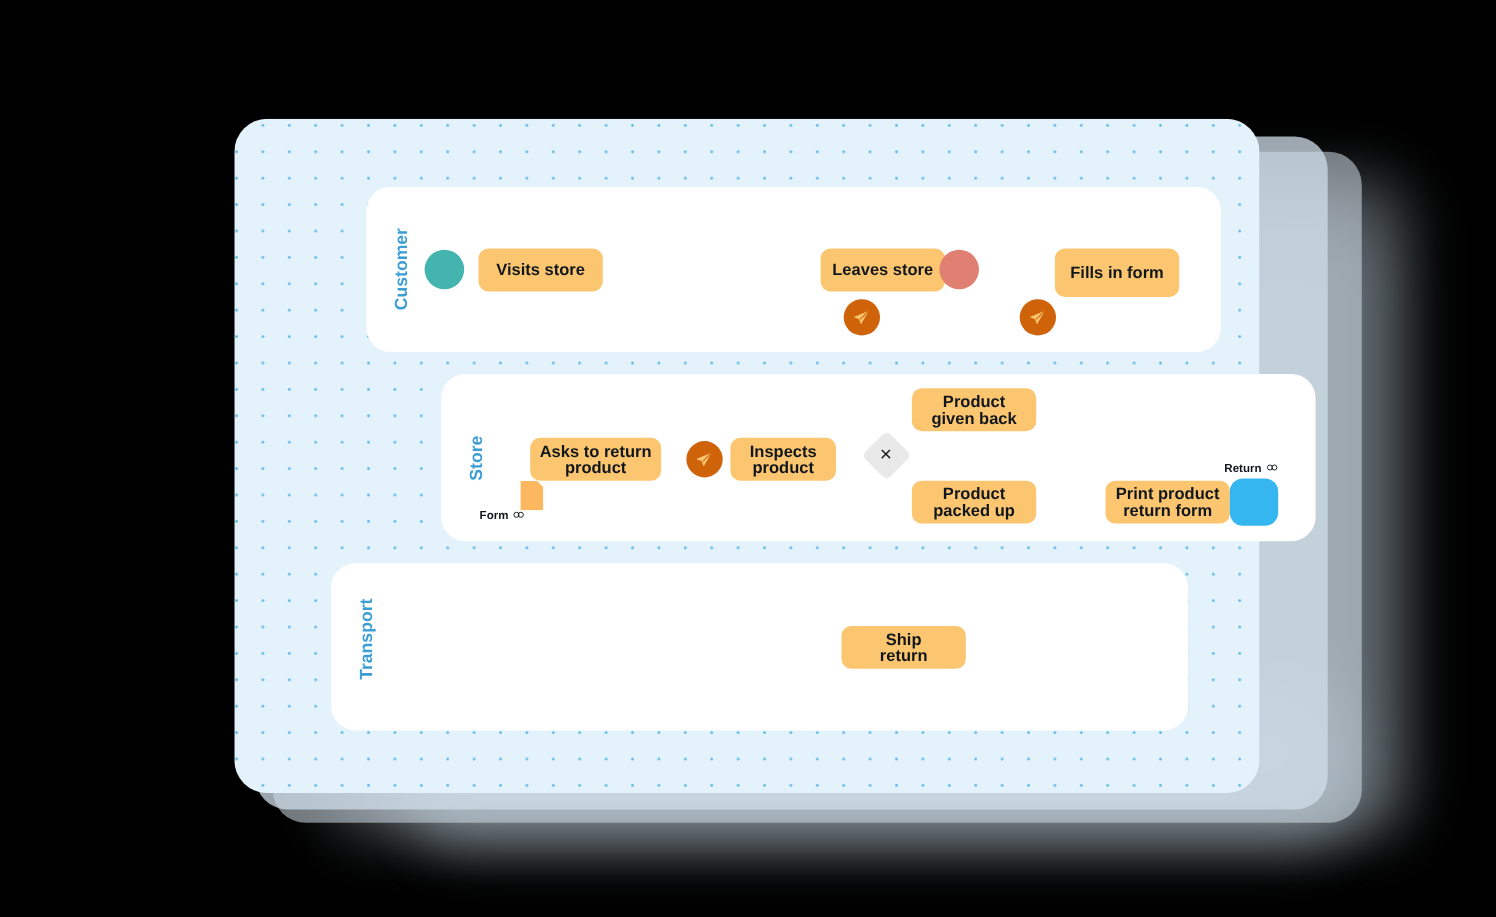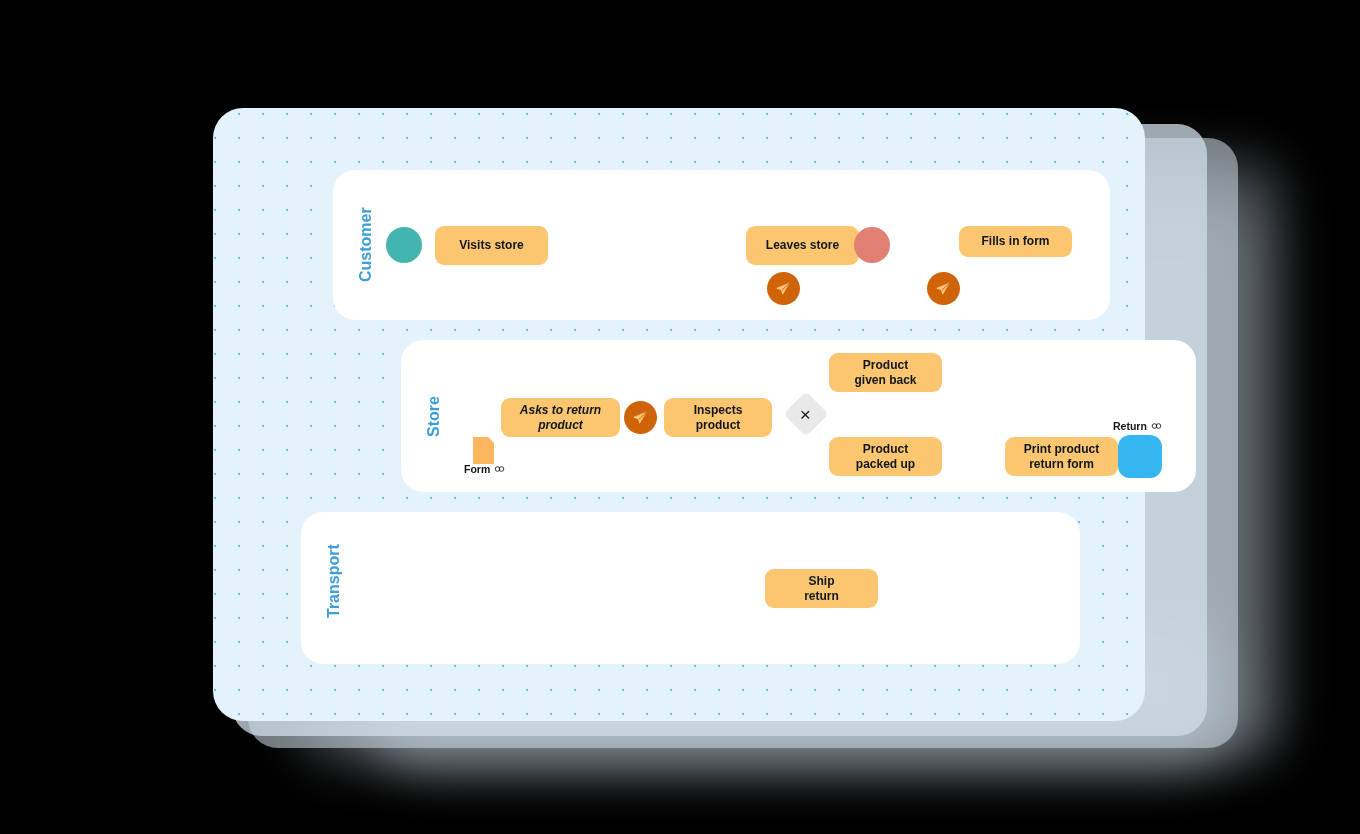--- a/index.html
+++ b/index.html
@@ -68,21 +68,21 @@
   }
   .ll-customer{left:357px;top:282px;}
   .ll-store{left:425px;top:437px;}
   .ll-transport{left:325px;top:618px;}
 
   
   .node{position:absolute;}
 
   .task{
     background:#fcc670;border-radius:9px;
-    color:#10161c;font-size:12px;font-weight:600;
+    color:#10161c;font-size:15px;font-weight:600;
     display:flex;align-items:center;justify-content:center;
     text-align:center;line-height:15px;
     padding:0 1px;box-sizing:border-box;
   }
 
   .event{border-radius:50%;}
   .event-start{background:#43b5ae;}
   .event-end{background:#e08073;}
 
   .msg-badge{
@@ -138,21 +138,21 @@
 <div class="lane-label ll-customer">Customer</div>
 
 <div class="node event event-start" style="left:386px;top:227px;width:36px;height:36px;"></div>
 
 <div class="node task" style="left:435px;top:226px;width:113px;height:39px;">Visits store</div>
 
 <div class="node task" style="left:727px;top:226px;width:113px;height:39px;margin-left:19px;">Leaves store</div>
 
 <div class="node event event-end" style="left:854px;top:227px;width:36px;height:36px;"></div>
 
-<div class="node task" style="left:959px;top:226px;width:113px;height:31px;">Fills in form</div>
+<div class="node task" style="left:959px;top:226px;width:113px;height:44px;">Fills in form</div>
 
 <div class="node msg-badge" style="left:767px;top:272px;width:33px;height:33px;">
   <span>
     <svg width="17" height="17" viewBox="0 0 24 24" aria-hidden="true">
       <path d="M21 3.5 2.8 11.1c-.7.3-.7 1.3.1 1.5l5.6 1.6 1.6 5.6c.2.8 1.2.8 1.5.1L21 3.5z" fill="#fcc670"></path>
       <path d="M21 3.5 9.9 14.6" stroke="#cf6309" stroke-width="1.4" fill="none"></path>
     </svg>
   </span>
 </div>
 
@@ -161,35 +161,35 @@
     <svg width="17" height="17" viewBox="0 0 24 24" aria-hidden="true">
       <path d="M21 3.5 2.8 11.1c-.7.3-.7 1.3.1 1.5l5.6 1.6 1.6 5.6c.2.8 1.2.8 1.5.1L21 3.5z" fill="#fcc670"></path>
       <path d="M21 3.5 9.9 14.6" stroke="#cf6309" stroke-width="1.4" fill="none"></path>
     </svg>
   </span>
 </div>
 
 <div class="lane lane-store"></div>
 <div class="lane-label ll-store">Store</div>
 
-<div class="node task" style="left:501px;top:398px;width:119px;height:39px;flex-direction:column;font-style:italic;">
+<div class="node task" style="left:482px;top:398px;width:119px;height:39px;flex-direction:column;">
   <span>Asks to return</span>
   <span>product</span>
 </div>
 
 <div class="node msg-badge" style="left:624px;top:401px;width:33px;height:33px;">
   <span>
     <svg width="17" height="17" viewBox="0 0 24 24" aria-hidden="true">
       <path d="M21 3.5 2.8 11.1c-.7.3-.7 1.3.1 1.5l5.6 1.6 1.6 5.6c.2.8 1.2.8 1.5.1L21 3.5z" fill="#fcc670"></path>
       <path d="M21 3.5 9.9 14.6" stroke="#cf6309" stroke-width="1.4" fill="none"></path>
     </svg>
   </span>
 </div>
 
-<div class="node task" style="left:664px;top:398px;width:108px;height:39px;flex-direction:column;text-align:right;">
+<div class="node task" style="left:664px;top:398px;width:96px;height:39px;flex-direction:column;text-align:right;">
   <span>Inspects</span>
   <span>product</span>
 </div>
 
 <div class="node gateway" style="left:790px;top:398px;width:32px;height:32px;">
   <span class="x">×</span>
 </div>
 
 <div class="node task" style="left:829px;top:353px;width:113px;height:39px;flex-direction:column;">
   <span>Product</span>
@@ -200,21 +200,21 @@
   <span>Product</span>
   <span>packed up</span>
 </div>
 
 <div class="node task" style="left:989px;top:437px;width:113px;height:39px;flex-direction:column;margin-left:16px;">
   <span>Print product</span>
   <span>return form</span>
 </div>
 
 <div class="node doc-shape" style="left:473px;top:437px;"></div>
-<div class="doc-caption" style="left:464px;top:463px;">
+<div class="doc-caption" style="left:436px;top:463px;">
   <span>Form</span>
   <span class="link-icon">
     <svg width="11" height="8" viewBox="0 0 22 12" aria-hidden="true">
       <circle cx="7" cy="6" r="4.6" fill="none" stroke="#10161c" stroke-width="1.7"></circle>
       <circle cx="15" cy="6" r="4.6" fill="none" stroke="#10161c" stroke-width="1.7"></circle>
     </svg>
   </span>
 </div>
 
 <div class="ds-caption" style="left:1113px;top:420px;">

